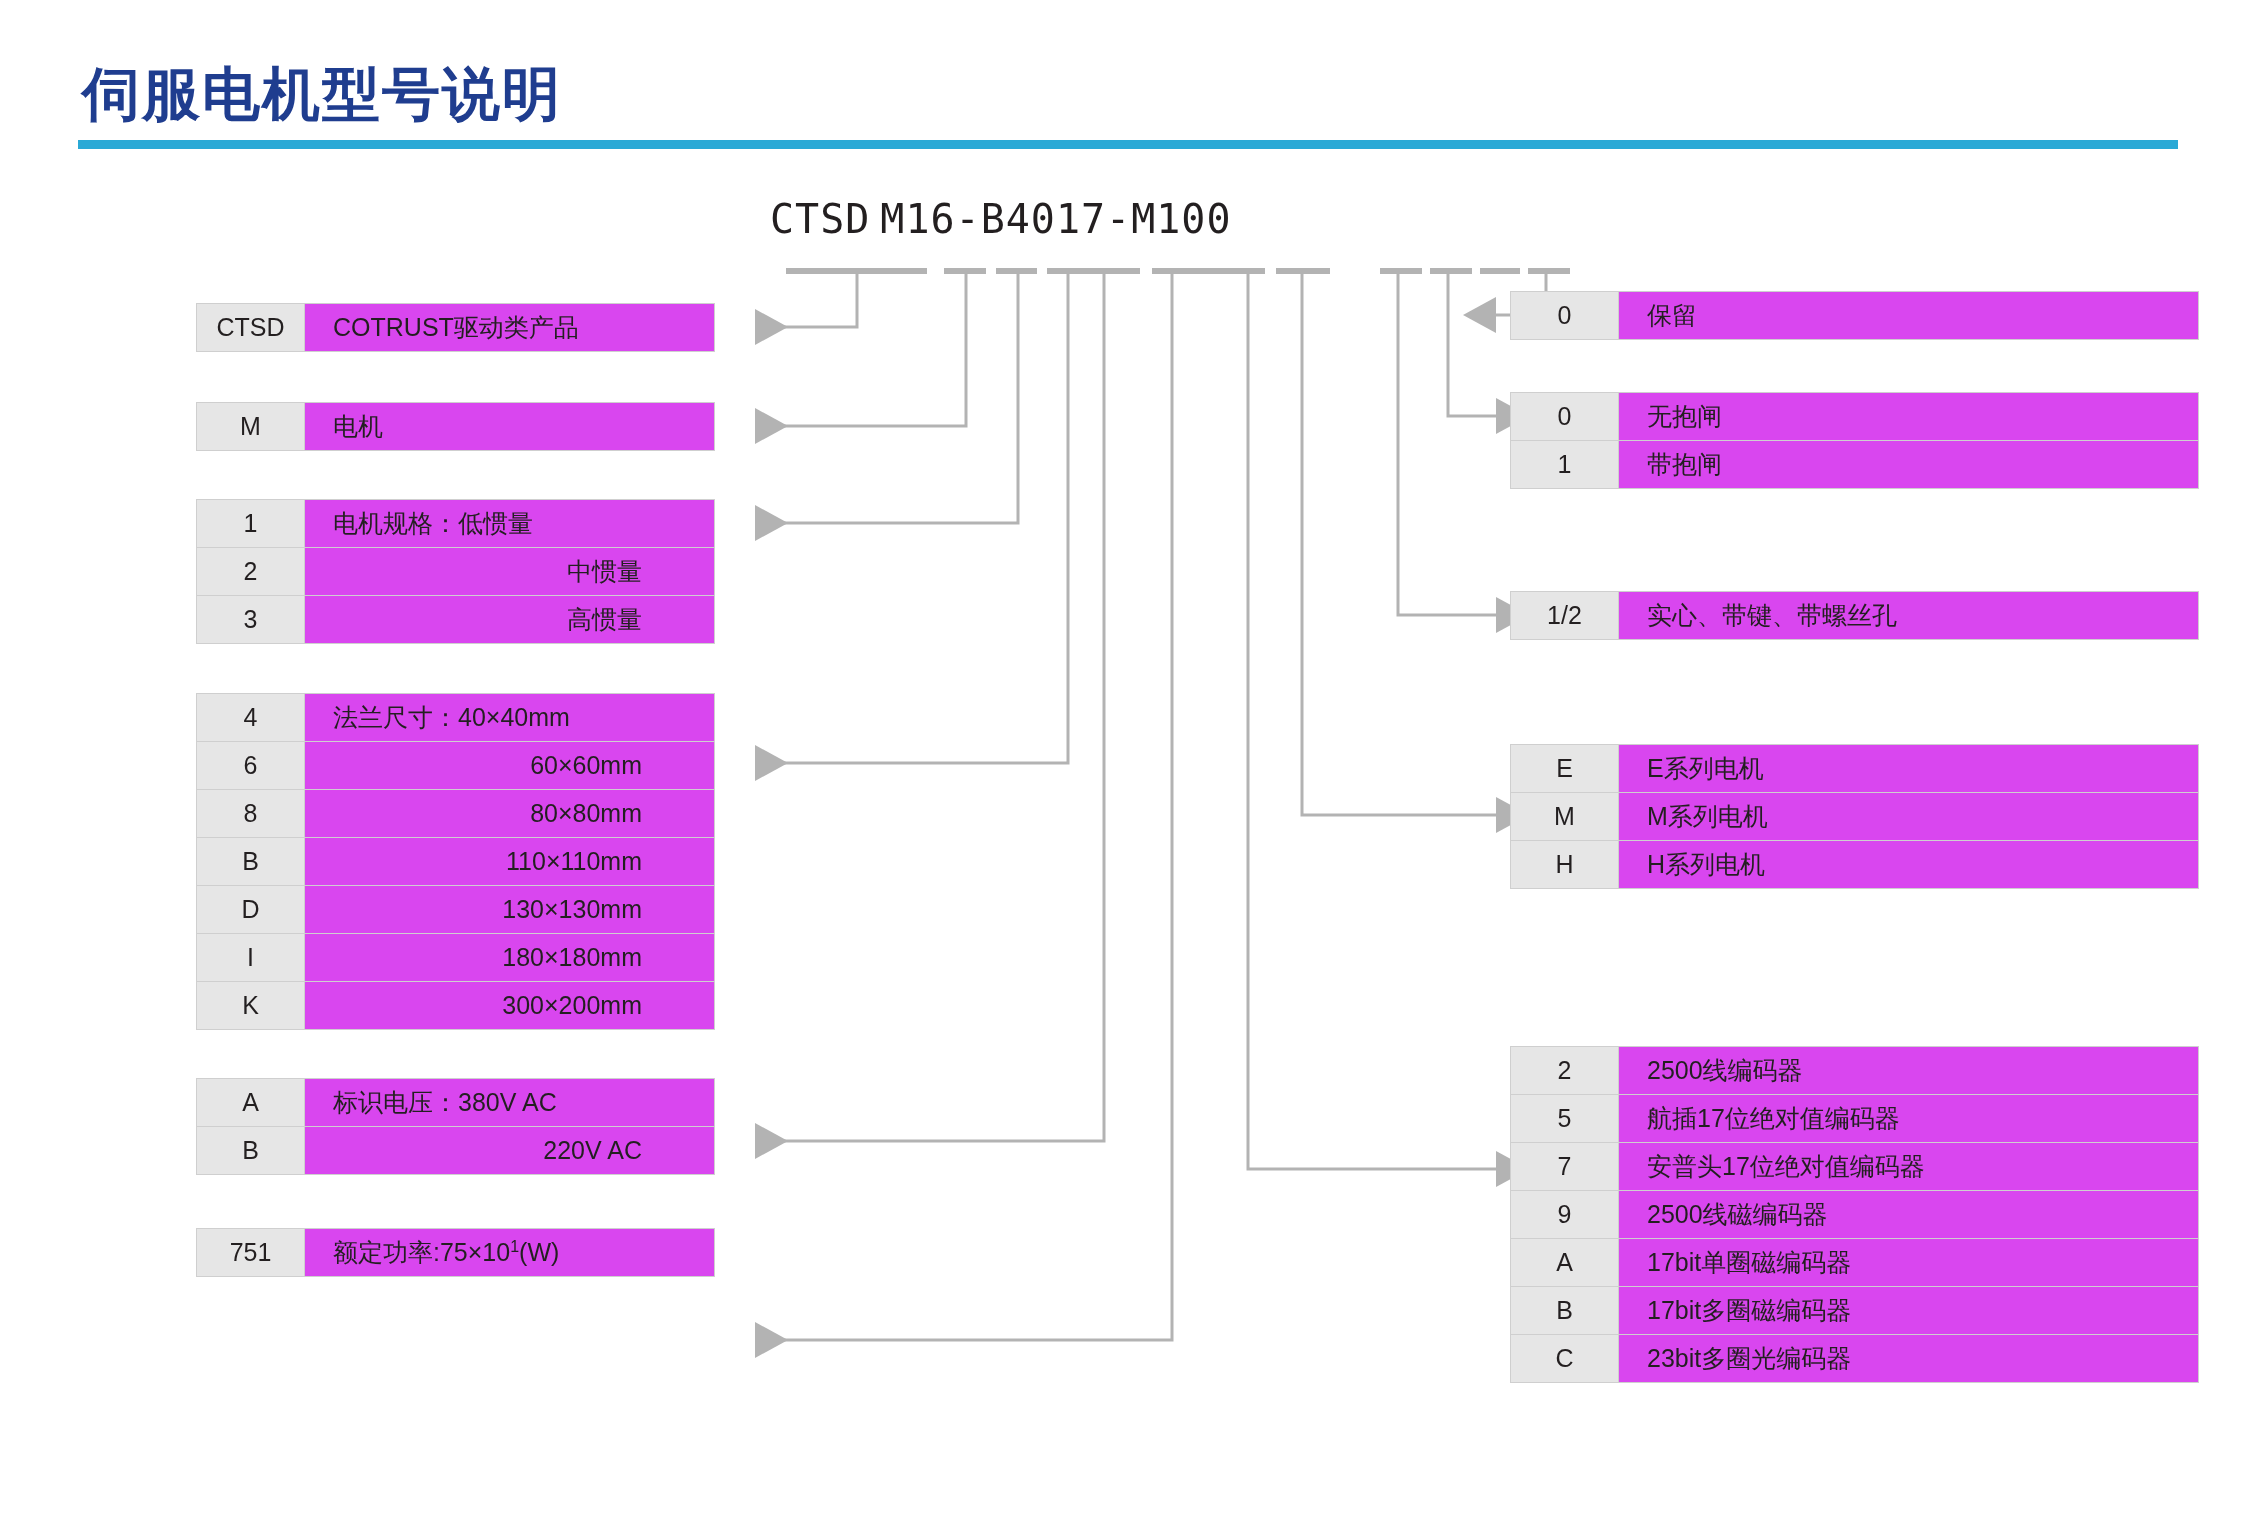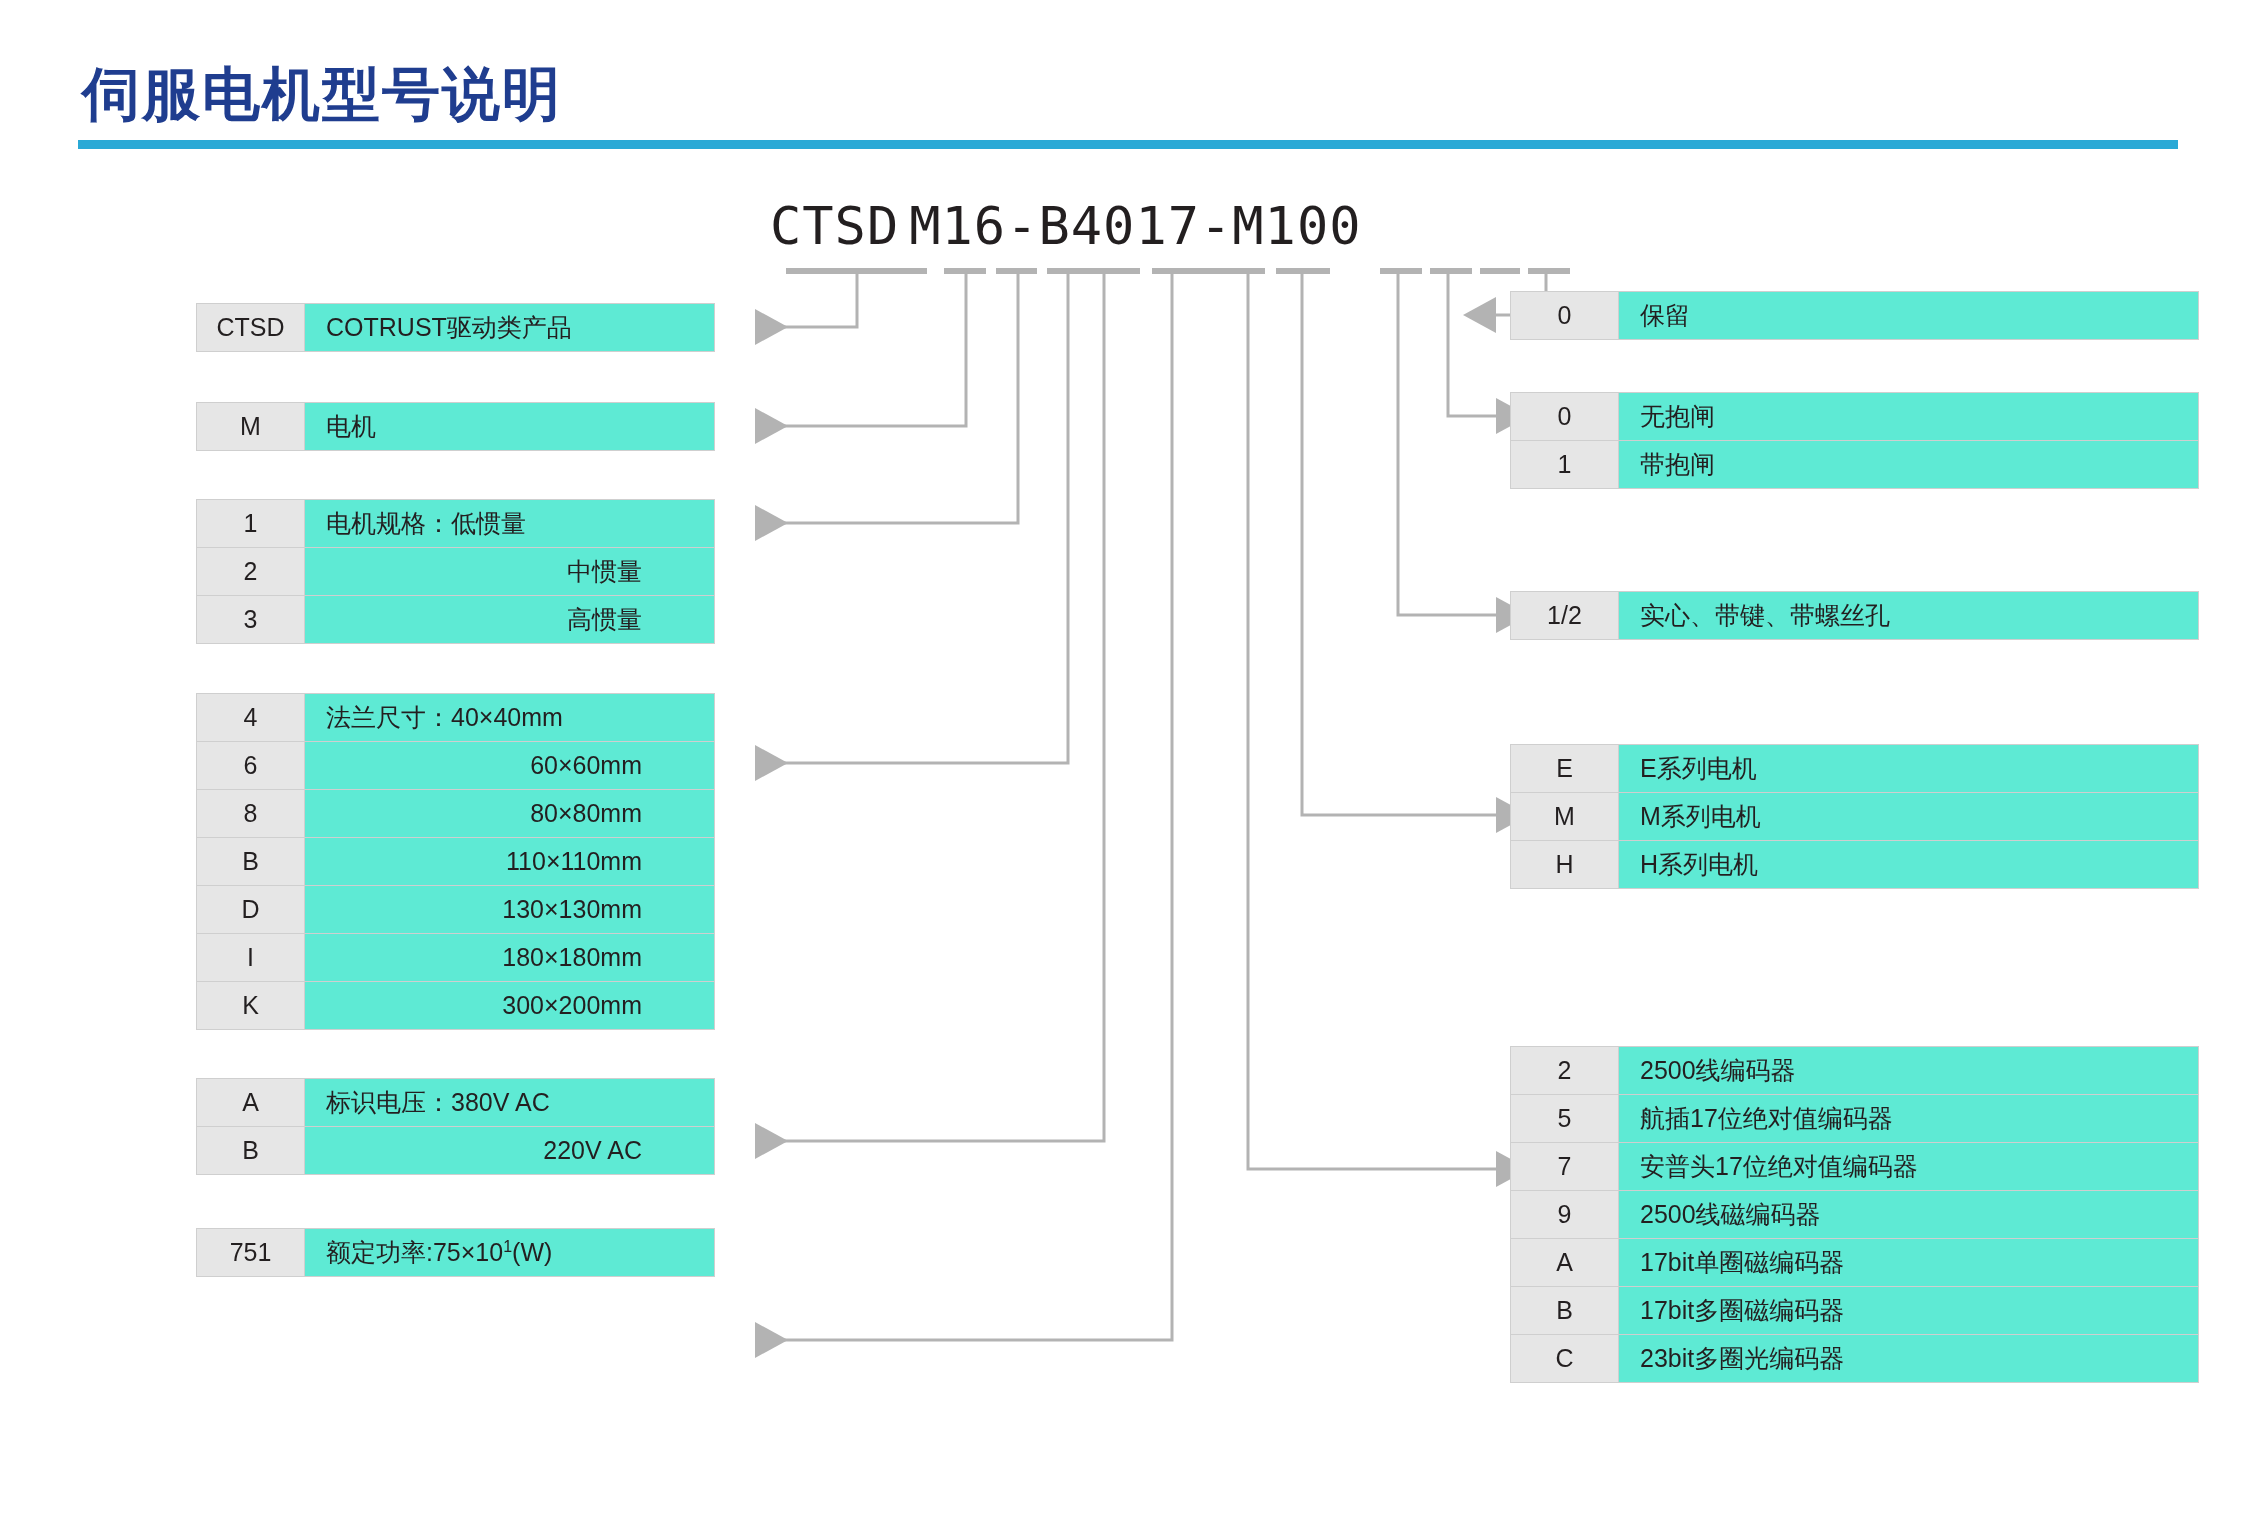--- a/index.html
+++ b/index.html
@@ -19,21 +19,21 @@
     margin-top:8px;
   }
   #title-rule{
     left:78px;top:140px;width:2100px;height:9px;
     background:#2aa9d6;
   }
 
   
   #model-code{
     left:770px;top:196px;
-    font-size:52px;letter-spacing:1px;
+    font-size:40px;letter-spacing:1px;
     font-family:"DejaVu Sans Mono","Liberation Mono",monospace;
     color:#231f20;white-space:nowrap;
   }
   #model-code .gap{display:inline-block;width:10px;}
 
   
   #leaders{left:0;top:0;width:2255px;height:1536px;pointer-events:none;}
 
   
   .tbl{border-collapse:collapse;background:#ffffff;}
@@ -43,21 +43,21 @@
     font-size:25px;
     color:#231f20;
     padding:0;
     box-sizing:border-box;
     white-space:nowrap;
   }
   .tbl td.k{
     width:108px;background:#e6e6e6;text-align:center;font-weight:normal;
   }
   .tbl td.v{
-    background:#5eead4;padding-left:21px;padding-right:14px;
+    background:#d946ef;padding-left:28px;padding-right:14px;
   }
   .tbl td.v.r{text-align:right;padding-right:72px;}
   .tbl td.v.lead{text-align:left;}
   sup{font-size:16px;vertical-align:super;}
 
   
   .left .v{width:410px;}
   .right .v{width:580px;}
   .right .k{width:108px;}
 </style>

